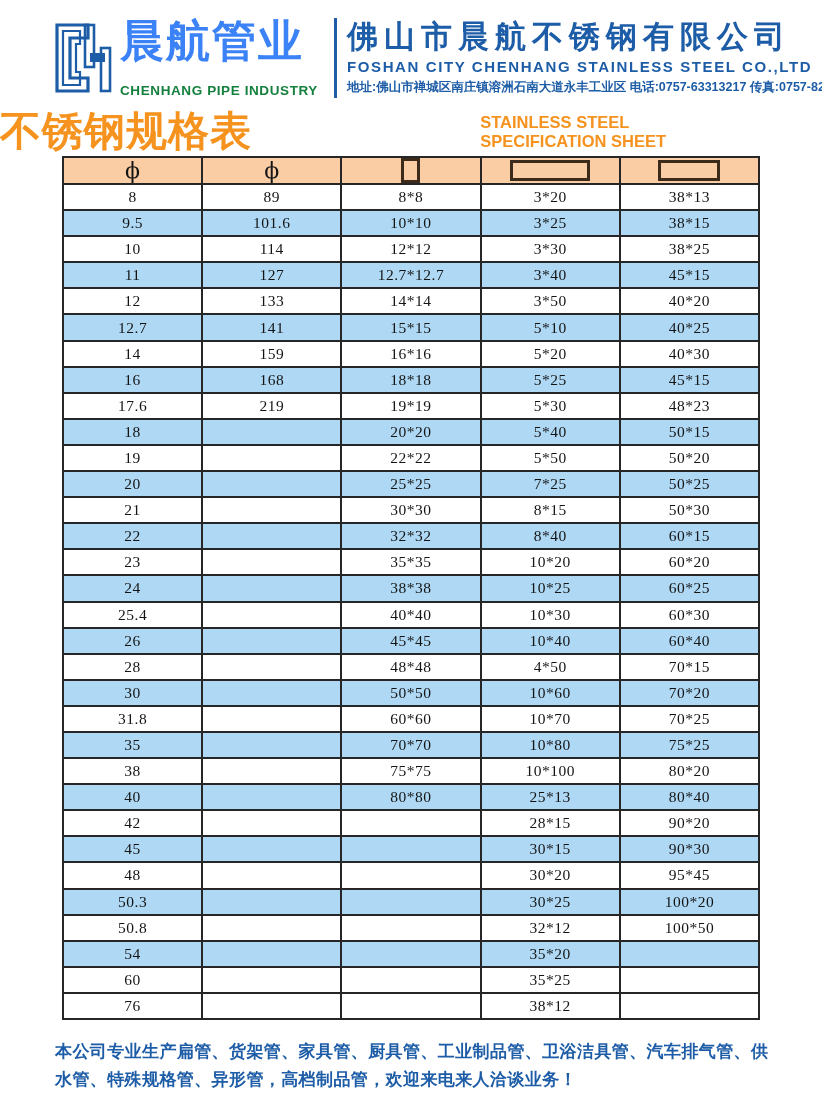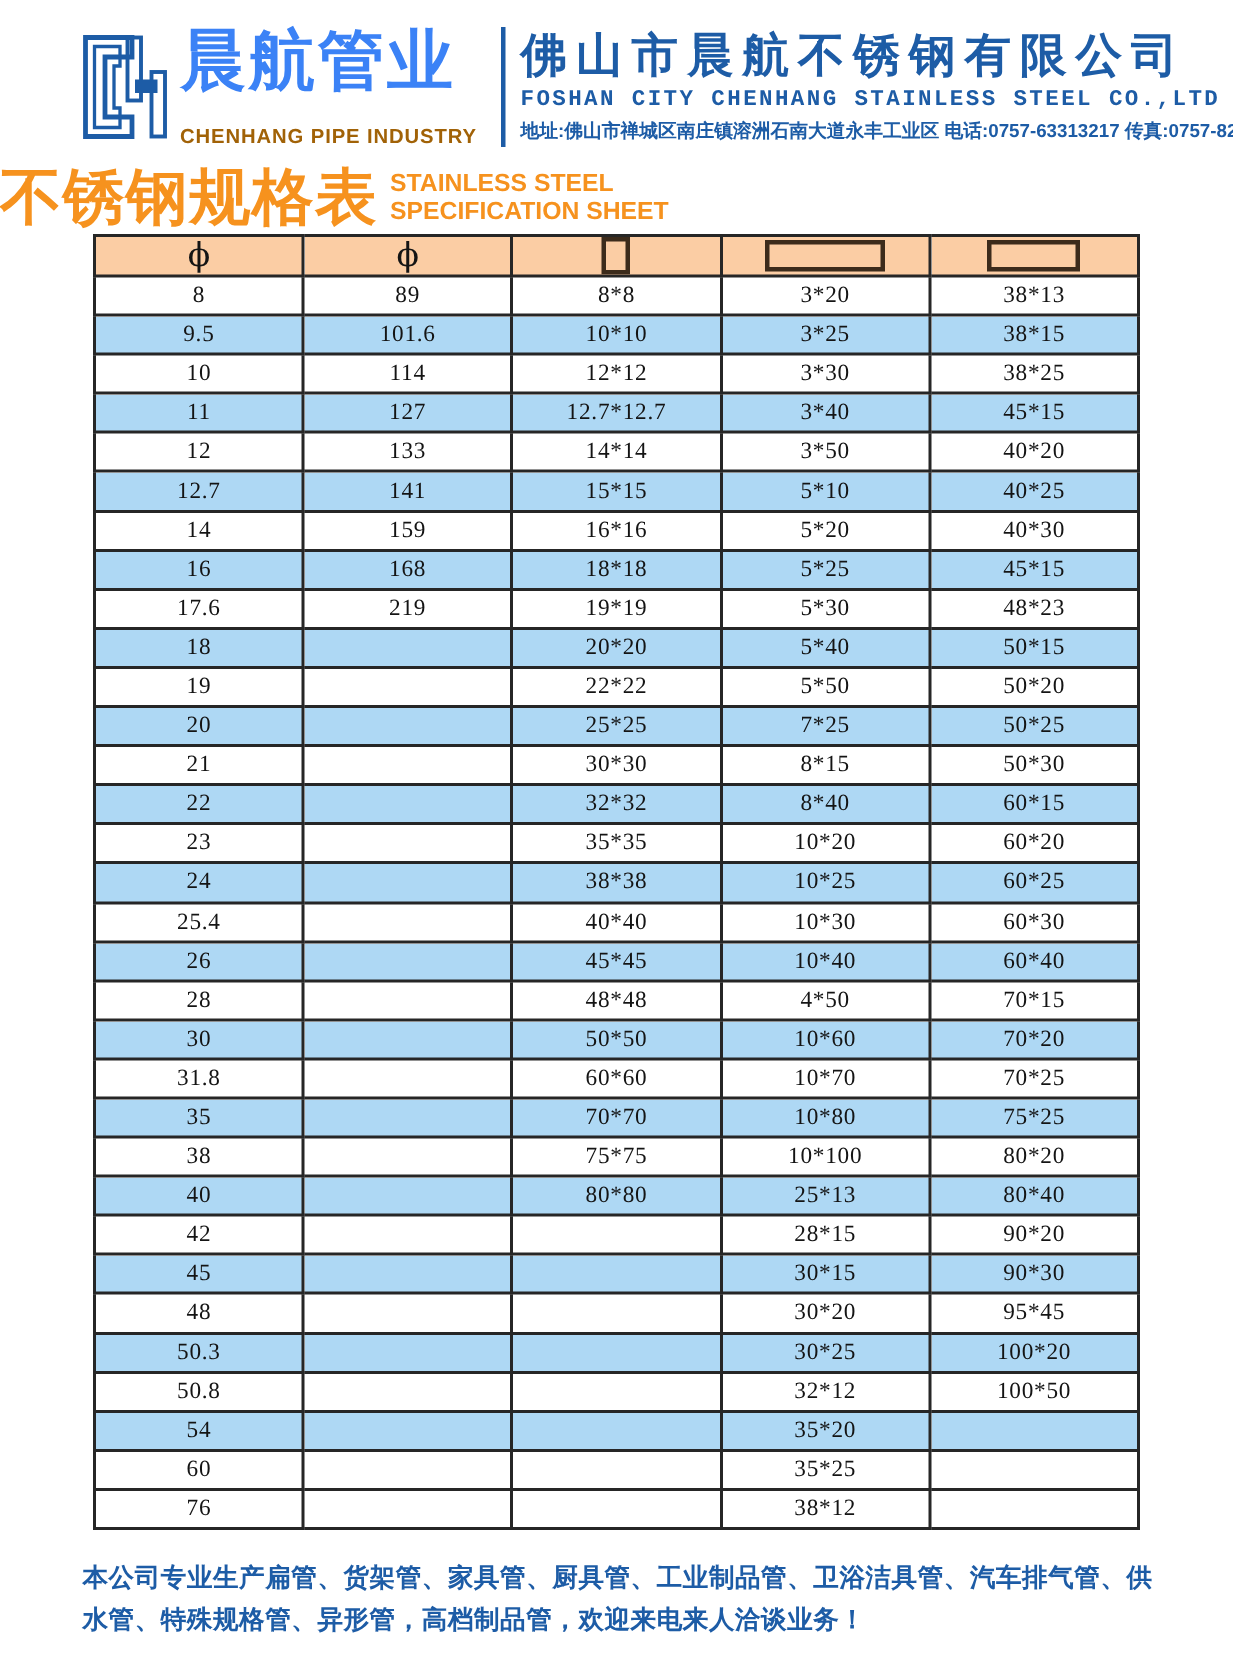--- a/index.html
+++ b/index.html
@@ -25,21 +25,21 @@
   .brand-col { margin-left: 6px; }
   .brand-cn {
     color: #3b82f6;
     font-size: 44px;
     font-weight: bold;
     letter-spacing: 2px;
     line-height: 1.05;
     white-space: nowrap;
   }
   .brand-en {
-    color: #a16207;
+    color: #15803d;
     font-size: 13.5px;
     font-weight: bold;
     letter-spacing: 0.6px;
     margin-top: 18px;
     white-space: nowrap;
   }
   .vdiv {
     width: 3px; height: 80px;
     background: #1d5ca6;
     margin: 0 10px 0 4px;
@@ -54,35 +54,34 @@
     white-space: nowrap;
     line-height: 1.1;
   }
   .co-en {
     color: #1d5ca6;
     font-size: 15px;
     font-weight: bold;
     letter-spacing: 1.6px;
     white-space: nowrap;
     margin-top: 3px;
-    font-family: Liberation Mono, monospace;
   }
   .co-addr {
     color: #1d5ca6;
     font-size: 12.5px;
     font-weight: bold;
     white-space: nowrap;
     margin-top: 4px;
   }
   
   .title-row {
     position: absolute;
     left: 0; top: 104px; width: 666px;
     display: flex;
-    justify-content: flex-start;
+    justify-content: space-between;
     align-items: center;
   }
   .title-cn {
     color: #f6921e;
     font-size: 41px;
     font-weight: bold;
     letter-spacing: 1px;
     white-space: nowrap;
   }
   .title-en {

